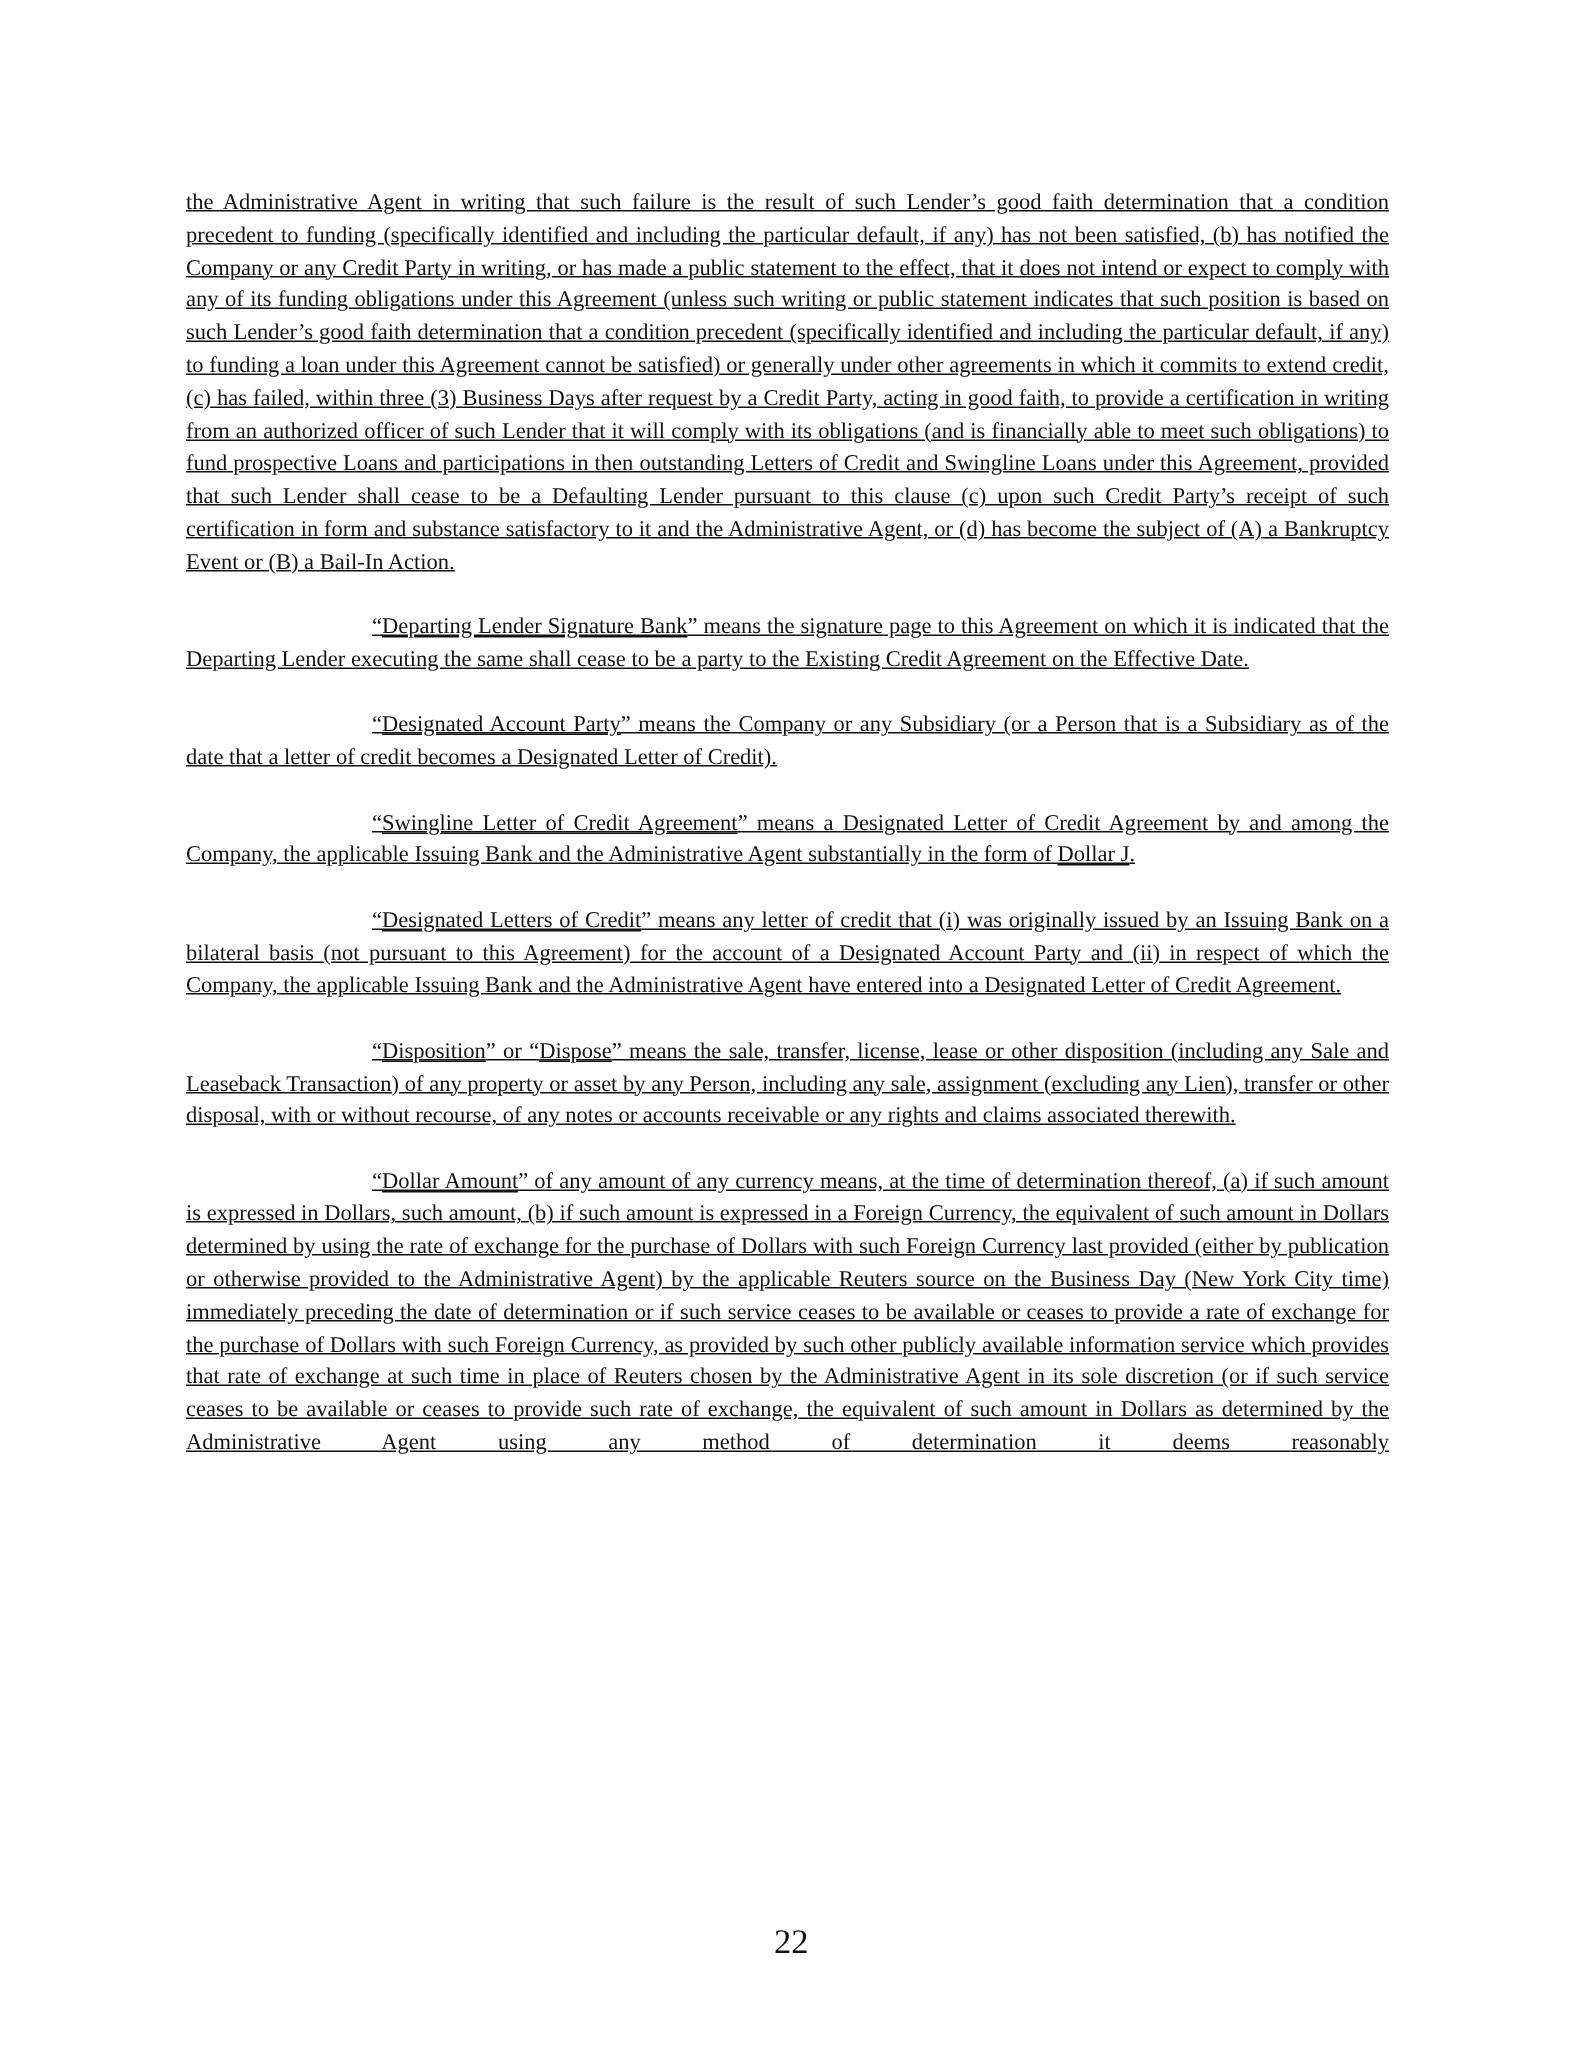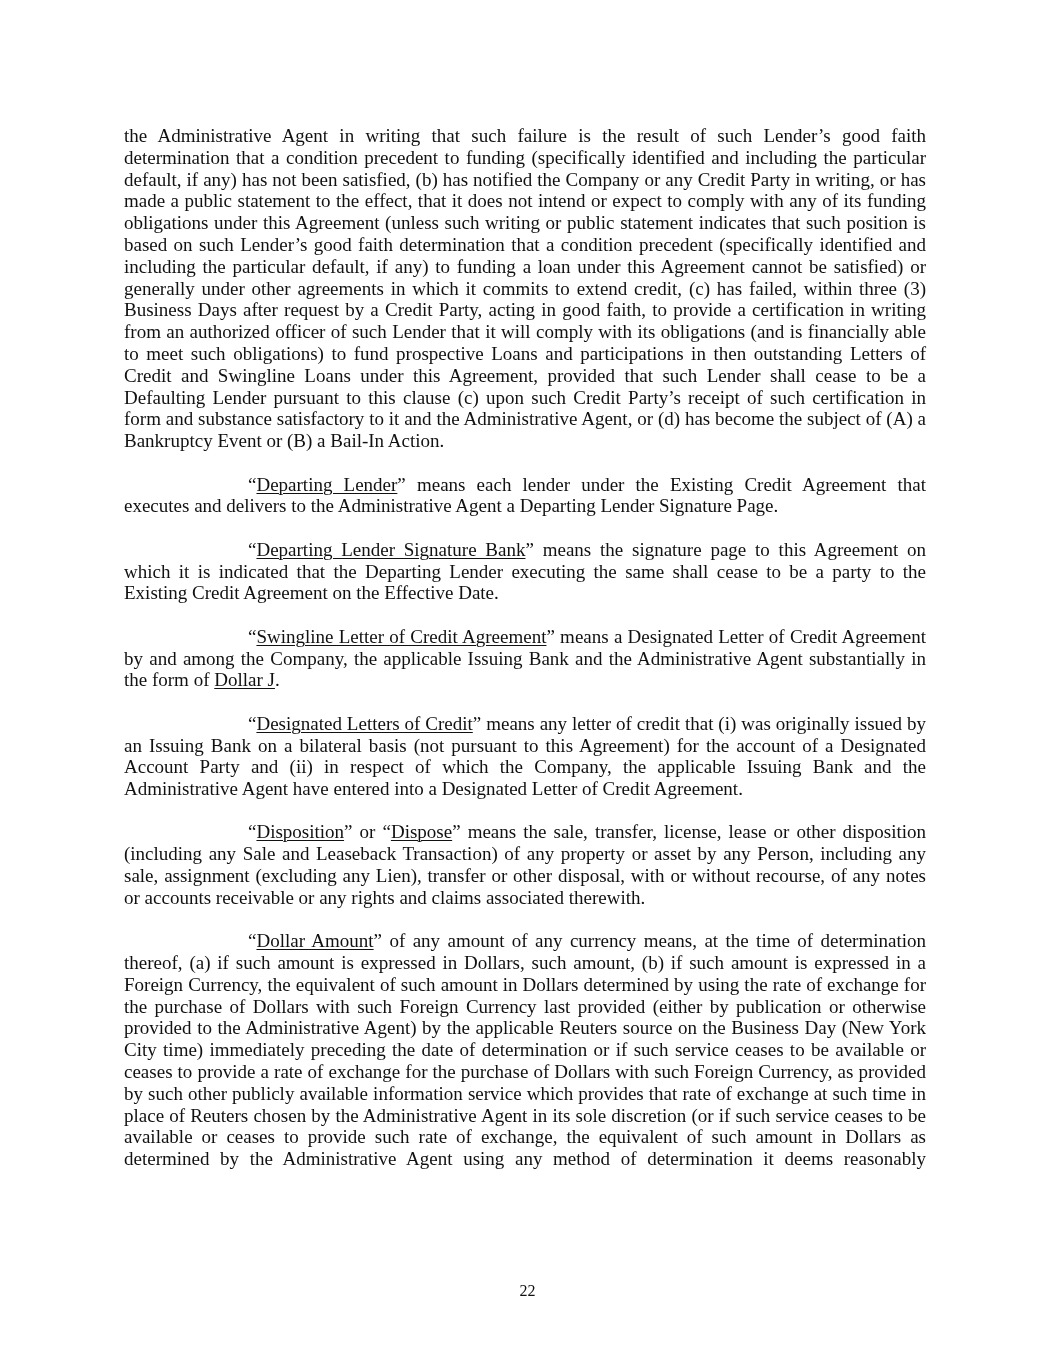--- a/index.html
+++ b/index.html
@@ -13,22 +13,23 @@
       position: relative;
       overflow: hidden;
       font-family: "Liberation Serif", "DejaVu Serif", serif;
       color: #111111;
     }
     .page {
       position: absolute;
       left: 124px;
       top: 125px;
       width: 802px;
-      font-size: 19px;
+      font-size: 15px;
       line-height: 21.8px;
+      text-decoration: underline;
     }
     .para {
       margin: 0 0 21.6px 0;
       text-align: justify;
       text-align-last: left;
       hyphens: none;
     }
     .para.indent {
       text-indent: 124px;
     }
@@ -37,35 +38,35 @@
       text-underline-offset: 2px;
       text-decoration-thickness: 1px;
     }
     .page-number {
       position: absolute;
       left: 0;
       width: 1055px;
       top: 1282px;
       text-align: center;
       font-family: "Liberation Serif", "DejaVu Serif", serif;
-      font-size: 16px;
+      font-size: 23px;
       color: #111111;
     }
   </style>
 </head>
 <body>
 
 <div class="page">
 
   <p class="para"><span>the Administrative Agent in writing that such failure is the result of such Lender’s good faith determination that a condition precedent to funding (specifically identified and including the particular default, if any) has not been satisfied, (b) has notified the Company or any Credit Party in writing, or has made a public statement to the effect, that it does not intend or expect to comply with any of its funding obligations under this Agreement (unless such writing or public statement indicates that such position is based on such Lender’s good faith determination that a condition precedent (specifically identified and including the particular default, if any) to funding a loan under this Agreement cannot be satisfied) or generally under other agreements in which it commits to extend credit, (c) has failed, within three (3) Business Days after request by a Credit Party, acting in good faith, to provide a certification in writing from an authorized officer of such Lender that it will comply with its obligations (and is financially able to meet such obligations) to fund prospective Loans and participations in then outstanding Letters of Credit and Swingline Loans under this Agreement, provided that such Lender shall cease to be a Defaulting Lender pursuant to this clause (c) upon such Credit Party’s receipt of such certification in form and substance satisfactory to it and the Administrative Agent, or (d) has become the subject of (A) a Bankruptcy Event or (B) a Bail-In Action.</span></p>
 
-  <p class="para indent"><span>“</span><span class="term">Departing Lender</span><span>” means each lender under the Existing Credit Agreement that executes and delivers to the Administrative Agent a Departing Lender Signature Page.</span></p>
 
   <p class="para indent"><span>“</span><span class="term">Departing Lender Signature Bank</span><span>” means the signature page to this Agreement on which it is indicated that the Departing Lender executing the same shall cease to be a party to the Existing Credit Agreement on the Effective Date.</span></p>
 
+  <p class="para indent"><span>“</span><span class="term">Designated Account Party</span><span>” means the Company or any Subsidiary (or a Person that is a Subsidiary as of the date that a letter of credit becomes a Designated Letter of Credit).</span></p>
 
   <p class="para indent"><span>“</span><span class="term">Swingline Letter of Credit Agreement</span><span>” means a Designated Letter of Credit Agreement by and among the Company, the applicable Issuing Bank and the Administrative Agent substantially in the form of </span><span class="term">Dollar J</span><span>.</span></p>
 
   <p class="para indent"><span>“</span><span class="term">Designated Letters of Credit</span><span>” means any letter of credit that (i) was originally issued by an Issuing Bank on a bilateral basis (not pursuant to this Agreement) for the account of a Designated Account Party and (ii) in respect of which the Company, the applicable Issuing Bank and the Administrative Agent have entered into a Designated Letter of Credit Agreement.</span></p>
 
   <p class="para indent"><span>“</span><span class="term">Disposition</span><span>” or “</span><span class="term">Dispose</span><span>” means the sale, transfer, license, lease or other disposition (including any Sale and Leaseback Transaction) of any property or asset by any Person, including any sale, assignment (excluding any Lien), transfer or other disposal, with or without recourse, of any notes or accounts receivable or any rights and claims associated therewith.</span></p>
 
   <p class="para indent" style="text-align-last: justify;"><span>“</span><span class="term">Dollar Amount</span><span>” of any amount of any currency means, at the time of determination thereof, (a) if such amount is expressed in Dollars, such amount, (b) if such amount is expressed in a Foreign Currency, the equivalent of such amount in Dollars determined by using the rate of exchange for the purchase of Dollars with such Foreign Currency last provided (either by publication or otherwise provided to the Administrative Agent) by the applicable Reuters source on the Business Day (New York City time) immediately preceding the date of determination or if such service ceases to be available or ceases to provide a rate of exchange for the purchase of Dollars with such Foreign Currency, as provided by such other publicly available information service which provides that rate of exchange at such time in place of Reuters chosen by the Administrative Agent in its sole discretion (or if such service ceases to be available or ceases to provide such rate of exchange, the equivalent of such amount in Dollars as determined by the Administrative Agent using any method of determination it deems reasonably</span></p>
 
 </div>

